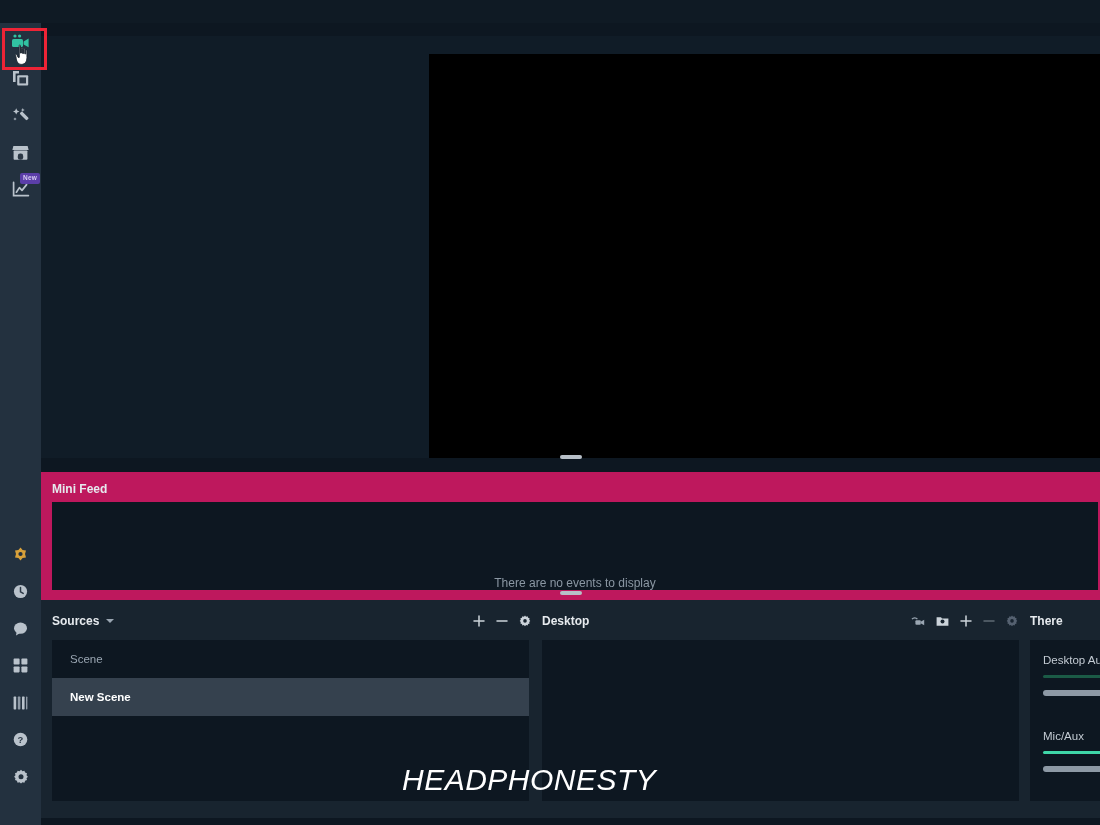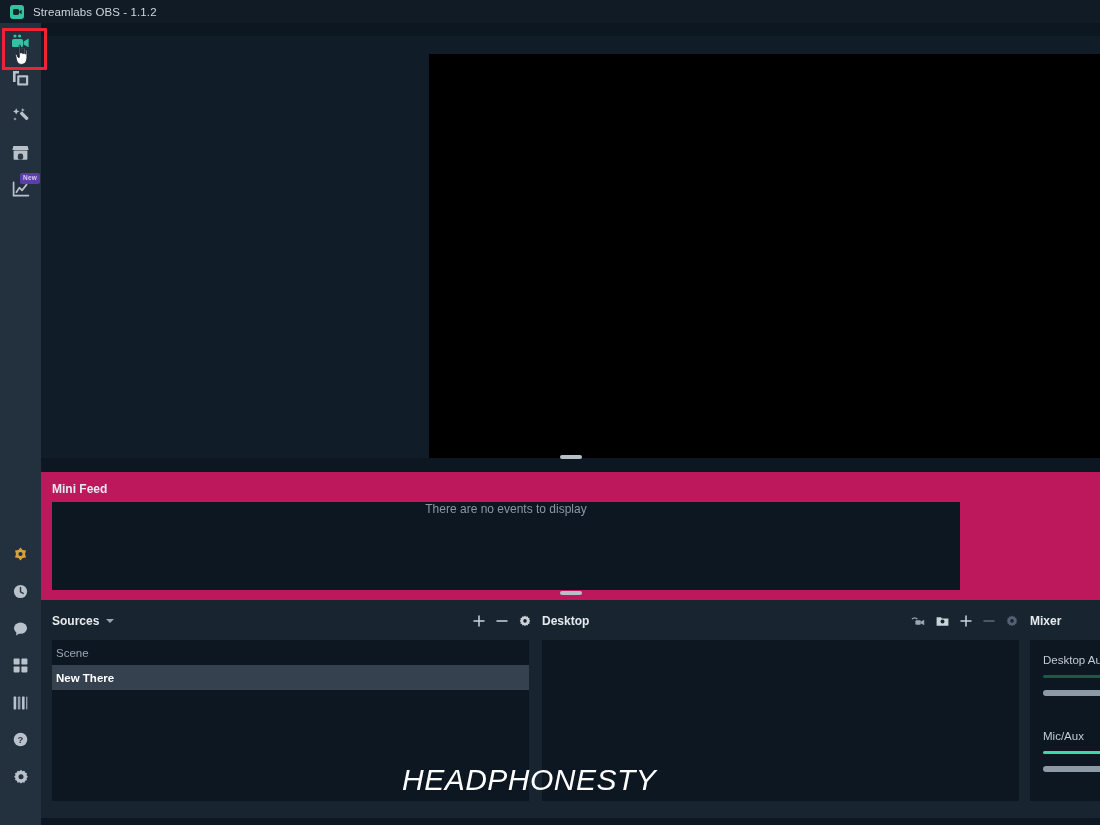--- a/index.html
+++ b/index.html
@@ -147,24 +147,24 @@
   .minifeed-title {
     position: absolute;
     left: 11px; top: 10px;
     font-size: 12px;
     font-weight: bold;
     color: #e6eaee;
   }
   .minifeed-body {
     position: absolute;
     left: 11px; top: 30px;
-    width: 908px; height: 88px;
+    width: 1046px; height: 88px;
     background: #0d1721;
     display: flex;
-    align-items: flex-start;
+    align-items: flex-end;
     justify-content: center;
   }
   .minifeed-empty {
     font-size: 12px;
     color: #8b97a3;
   }
 
   
   .dock {
     position: absolute;
@@ -206,24 +206,24 @@
   .list-box {
     position: absolute;
     background: #0d1721;
   }
 
   
   .scenes-head { left: 11px; }
   .scenes-tools { left: 432px; }
   .scenes-list { left: 11px; top: 40px; width: 477px; height: 161px; }
   .scene-row {
-    height: 25px;
-    display: flex;
-    align-items: center;
-    padding-left: 4px;
+    height: 38px;
+    display: flex;
+    align-items: center;
+    padding-left: 18px;
     font-size: 11.5px;
     color: #9aa6b2;
     box-sizing: border-box;
   }
   .scene-row.selected {
     background: #35414e;
     color: #ffffff;
     font-weight: bold;
   }
 
@@ -278,29 +278,20 @@
     z-index: 30;
     font-family: "Liberation Sans", sans-serif;
     white-space: nowrap;
   }
 </style>
 </head>
 <body>
 
 <div class="app">
 
-  <div class="titlebar">
-    <div class="title-logo">
-      <svg width="9" height="8" viewBox="0 0 9 8">
-        <rect x="0" y="1" width="6" height="6" rx="1.4" fill="#0f2a24"></rect>
-        <path d="M6.4 3.2 L8.6 1.8 V6.2 L6.4 4.8 Z" fill="#0f2a24"></path>
-      </svg>
-    </div>
-    <div class="title-text">Streamlabs OBS - 1.1.2</div>
-  </div>
 
   <div class="rail">
     <div class="rail-top">
 
       <div class="rail-item">
         <span>
           <svg width="19" height="15" viewBox="0 0 19 15">
             <circle cx="4" cy="2" r="1.6" fill="#31c3a2"></circle>
             <circle cx="8.6" cy="2" r="1.6" fill="#31c3a2"></circle>
             <rect x="1" y="5" width="11" height="8" rx="1.6" fill="#31c3a2"></rect>
@@ -462,21 +453,21 @@
         </span>
         <span class="tool-btn">
           <svg width="12" height="12" viewBox="0 0 12 12">
             <path d="M6 0.6 L7.1 1.7 L8.6 1.3 L9.1 2.8 L10.6 3.3 L10.2 4.8 L11.3 5.9 L10.2 7 L10.6 8.5 L9.1 9 L8.6 10.5 L7.1 10.1 L6 11.2 L4.9 10.1 L3.4 10.5 L2.9 9 L1.4 8.5 L1.8 7 L0.7 5.9 L1.8 4.8 L1.4 3.3 L2.9 2.8 L3.4 1.3 L4.9 1.7 Z" fill="#cbd3da"></path>
             <circle cx="6" cy="5.9" r="1.8" fill="#18242f"></circle>
           </svg>
         </span>
       </div>
       <div class="list-box scenes-list">
         <div class="scene-row">Scene</div>
-        <div class="scene-row selected">New There</div>
+        <div class="scene-row selected">New Scene</div>
       </div>
 
       <div class="panel-head sources-head">
         <span class="panel-title">Desktop</span>
       </div>
       <div class="tools sources-tools">
         <span class="tool-btn">
           <svg width="14" height="11" viewBox="0 0 14 11">
             <path d="M1 3.2 A3.4 3.4 0 0 1 6.4 3.2" stroke="#9aa6b2" stroke-width="1.3" fill="none"></path>
             <rect x="4.4" y="4.2" width="5.4" height="4.6" rx="1" fill="#9aa6b2"></rect>
@@ -502,21 +493,21 @@
         <span class="tool-btn">
           <svg width="12" height="12" viewBox="0 0 12 12">
             <path d="M6 0.6 L7.1 1.7 L8.6 1.3 L9.1 2.8 L10.6 3.3 L10.2 4.8 L11.3 5.9 L10.2 7 L10.6 8.5 L9.1 9 L8.6 10.5 L7.1 10.1 L6 11.2 L4.9 10.1 L3.4 10.5 L2.9 9 L1.4 8.5 L1.8 7 L0.7 5.9 L1.8 4.8 L1.4 3.3 L2.9 2.8 L3.4 1.3 L4.9 1.7 Z" fill="#556170"></path>
             <circle cx="6" cy="5.9" r="1.8" fill="#18242f"></circle>
           </svg>
         </span>
       </div>
       <div class="list-box sources-list"></div>
 
       <div class="panel-head mixer-head">
-        <span class="panel-title">Mixer</span>
+        <span class="panel-title">There</span>
       </div>
       <div class="list-box mixer-list">
         <div class="mixer-item" style="top:14px;">
           <div class="mixer-label">Desktop Aud</div>
           <div class="meter" style="background:#1b5b46;"></div>
           <div class="vol-slider"></div>
         </div>
         <div class="mixer-item" style="top:90px;">
           <div class="mixer-label">Mic/Aux</div>
           <div class="meter" style="background:#3fd6a8;"></div>

